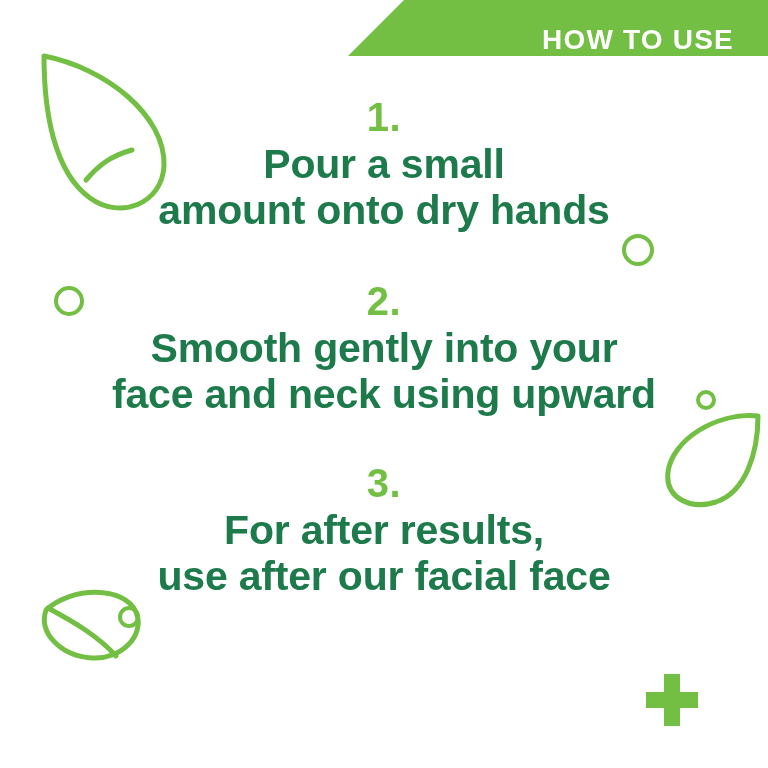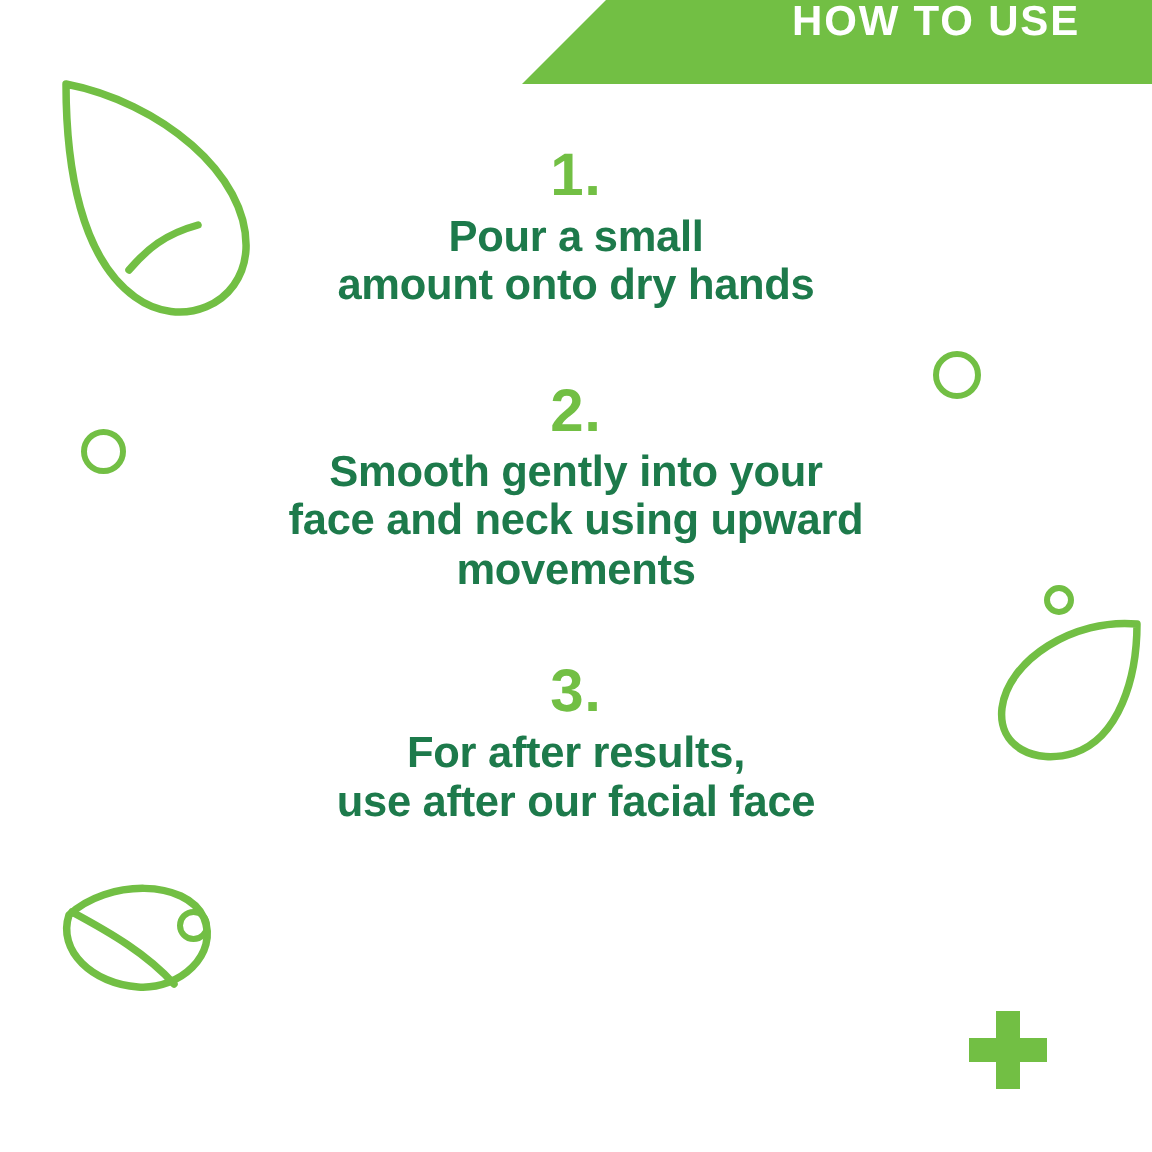--- a/index.html
+++ b/index.html
@@ -25,23 +25,23 @@
   .header-banner {
     position: absolute;
     top: 0;
     right: 0;
     width: 420px;
     height: 56px;
     background: #72bf44;
     
     clip-path: polygon(56px 0, 100% 0, 100% 100%, 0 100%);
     display: flex;
-    align-items: flex-start;
+    align-items: flex-end;
     justify-content: flex-end;
-    padding-right: 48px;
+    padding-right: 34px;
     box-sizing: border-box;
   }
   .header-title {
     color: #ffffff;
     font-size: 28px;
     font-weight: bold;
     letter-spacing: 1.2px;
     line-height: 1;
     padding-bottom: 2px;
   }
@@ -59,21 +59,21 @@
   }
   .step-number {
     color: #72bf44;
     font-size: 40px;
     font-weight: bold;
     line-height: 1.05;
     letter-spacing: 0.5px;
   }
   .step-text {
     color: #1d7a4b;
-    font-size: 29px;
+    font-size: 41px;
     font-weight: bold;
     line-height: 1.12;
     letter-spacing: -0.2px;
     margin-top: 4px;
     padding: 0 70px;
   }
   #step-1 { margin-bottom: 46px; }
   #step-2 { margin-bottom: 44px; }
 
   
@@ -150,21 +150,20 @@
         <div>Pour a small</div>
         <div>amount onto dry hands</div>
       </div>
     </div>
 
     <div class="step" id="step-2">
       <div class="step-number">2.</div>
       <div class="step-text">
         <div>Smooth gently into your</div>
         <div>face and neck using upward</div>
-        <div>movements</div>
       </div>
     </div>
 
     <div class="step" id="step-3">
       <div class="step-number">3.</div>
       <div class="step-text">
         <div>For after results,</div>
         <div>use after our facial face</div>
       </div>
     </div>

